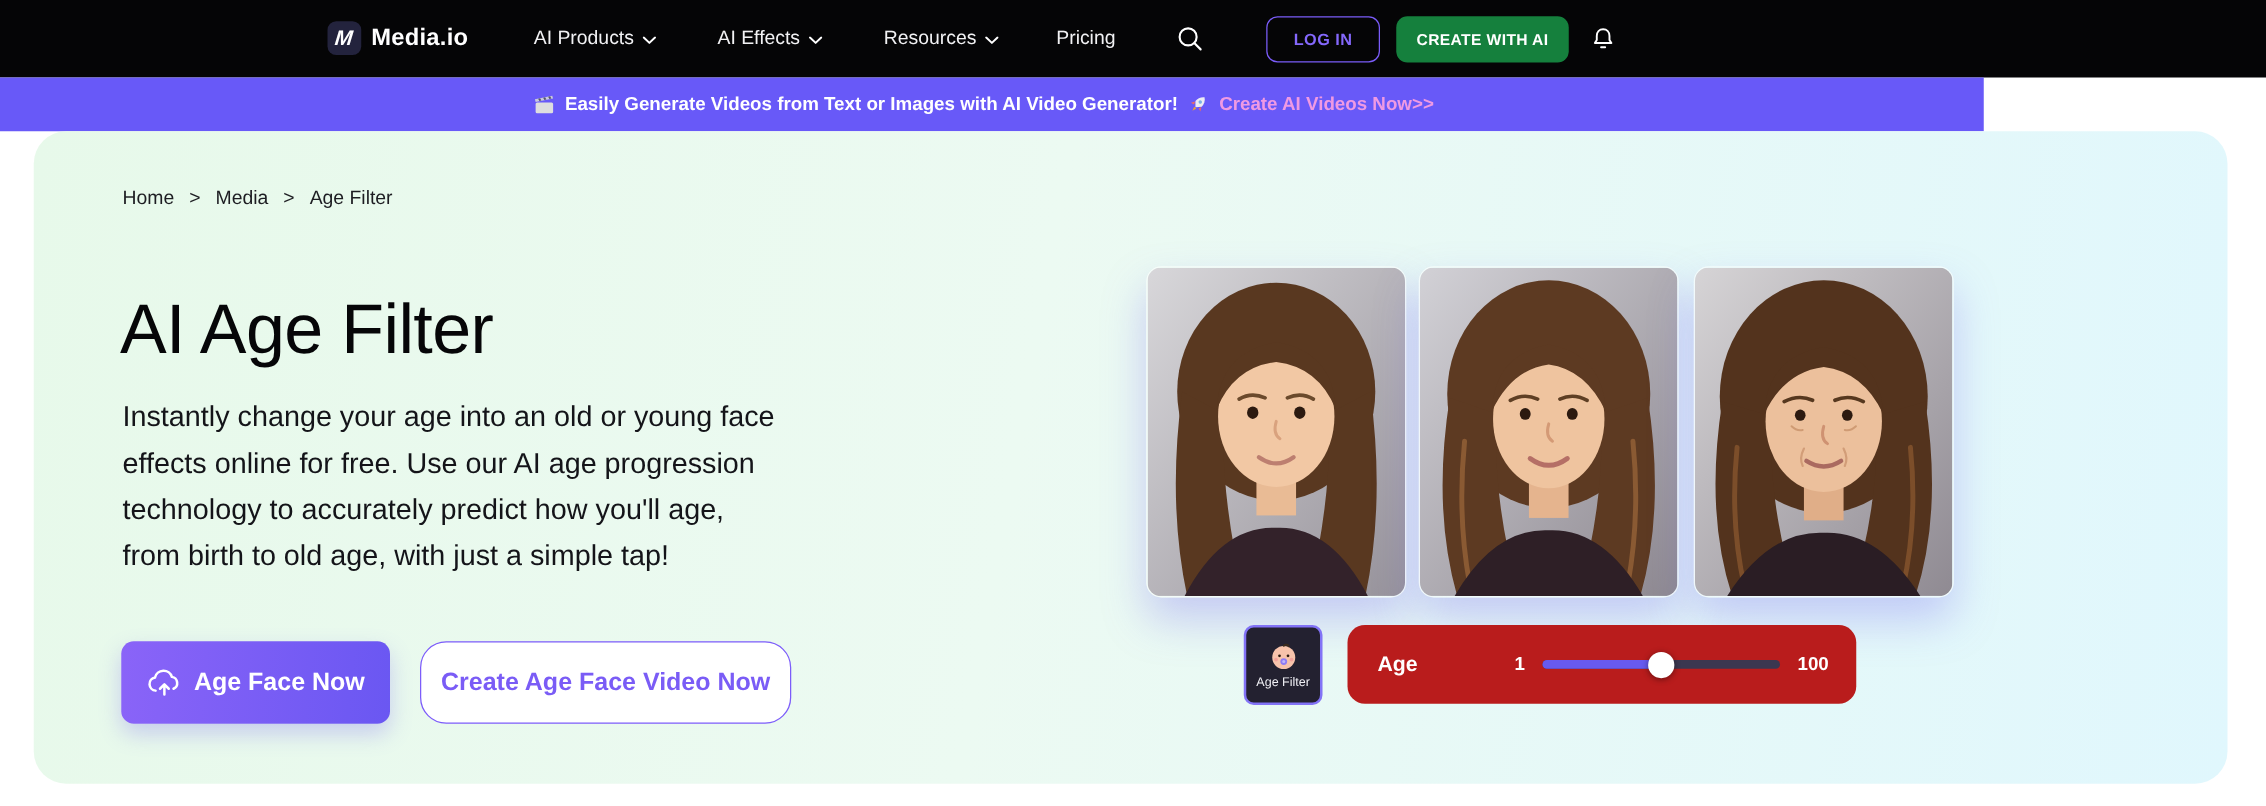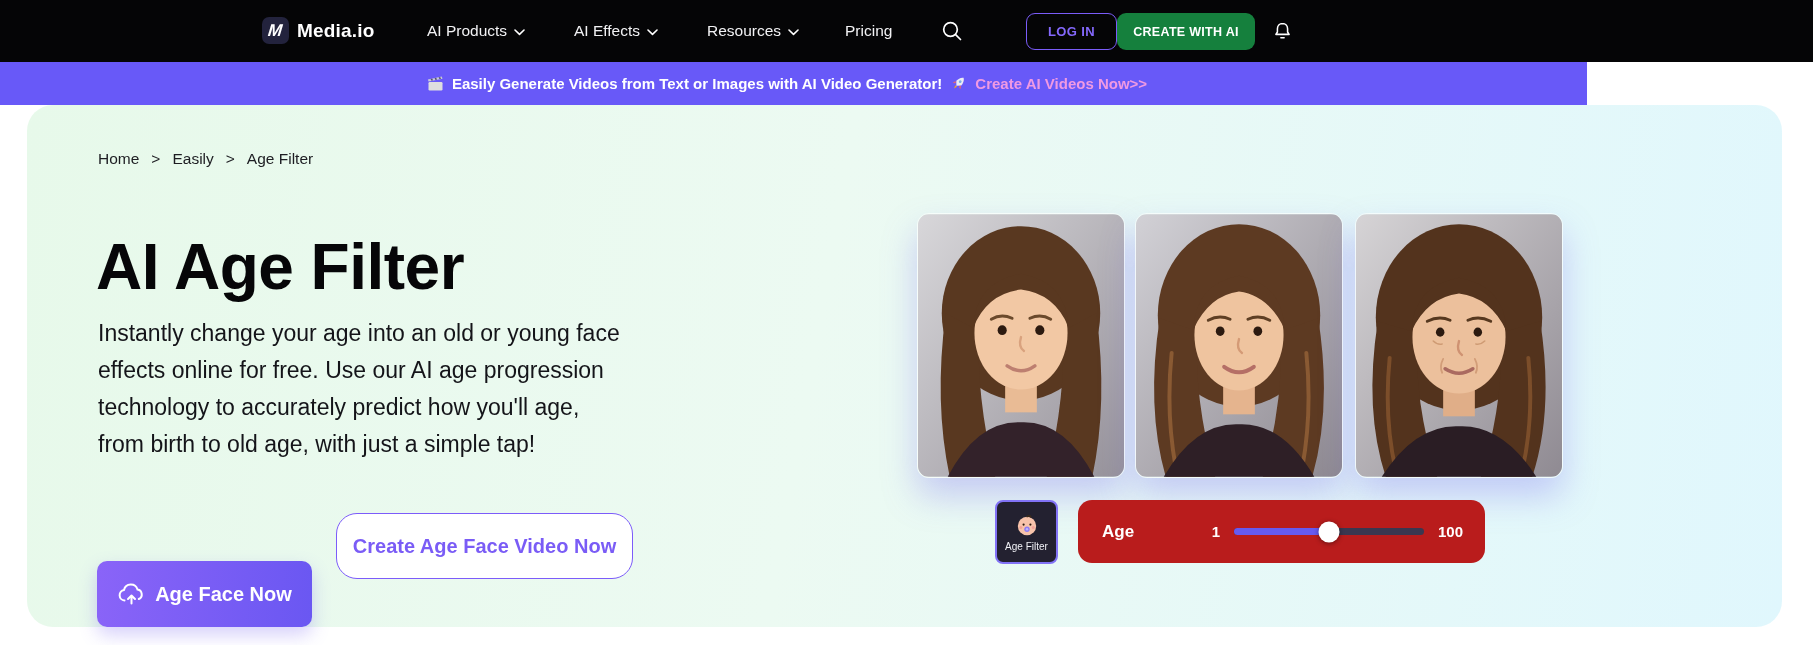--- a/index.html
+++ b/index.html
@@ -14,46 +14,46 @@
               border-radius:7px; display:flex; align-items:center; justify-content:center; }
   .logo-mark { color:#fff; font-weight:bold; font-size:17px; font-style:italic; transform:skewX(-6deg); }
   .logo-text { left:297px; top:0; height:62px; line-height:62px; color:#fff;
                font-size:19px; font-weight:bold; letter-spacing:.2px; }
   .nav-link { top:0; height:62px; line-height:62px; color:#f2f2f4; font-size:15.5px;
               display:flex; align-items:center; gap:7px; cursor:pointer; }
   .nav-link svg { margin-top:2px; }
   .icon-btn { top:0; height:62px; display:flex; align-items:center; cursor:pointer; }
   .login-btn { left:1013px; top:13px; width:91px; height:37px; border:1.5px solid #7a5cf8;
                border-radius:9px; background:transparent; color:#8468fb; font-size:13px;
-               font-weight:bold; letter-spacing:.4px; cursor:pointer;margin-left:13px; }
+               font-weight:bold; letter-spacing:.4px; cursor:pointer; }
   .cta-btn { left:1117px; top:13px; width:138px; height:37px; border:none; border-radius:9px;
              background:#15803d; color:#fff; font-size:12.5px; font-weight:bold;
              letter-spacing:.3px; cursor:pointer; }
 
   
   .banner { left:0; top:62px; width:1587px; height:43px; background:#6859f8; }
   .banner-inner { width:1574px; height:43px; display:flex; align-items:center;
                   justify-content:center; gap:8px; }
   .banner-msg { color:#fff; font-size:15px; font-weight:bold; }
   .banner-link { color:#f09ae3; font-size:15px; font-weight:bold; cursor:pointer; }
 
   
   .hero { left:27px; top:105px; width:1755px; height:522px; border-radius:26px;
           background:linear-gradient(100deg,#e7f9ea 0%, #ecfaf2 45%, #e0f7fd 100%); }
   .breadcrumb { left:98px; top:150px; display:flex; gap:12px; font-size:15.5px; color:#1d1d22; }
   .breadcrumb .crumb { cursor:pointer; }
-  .hero-title { left:96px; top:230px; font-size:64px; font-weight:700; color:#060608;
+  .hero-title { left:96px; top:230px; font-size:56px; font-weight:400; color:#060608;
                 letter-spacing:-.5px; }
   .hero-desc { left:98px; top:315px; font-size:23px; color:#141419; line-height:37px;
                white-space:nowrap; }
   .btn-primary { left:97px; top:513px; width:215px; height:66px; border:none; border-radius:10px;
                  background:linear-gradient(95deg,#8a64f8 0%, #6a57f2 100%);
                  color:#fff; font-size:20px; font-weight:bold; display:flex; align-items:center;
                  justify-content:center; gap:11px; cursor:pointer;
-                 box-shadow:0 8px 18px rgba(110,90,240,.28);margin-top:48px; }
+                 box-shadow:0 8px 18px rgba(110,90,240,.28); }
   .btn-secondary { left:336px; top:513px; width:297px; height:66px; background:#fff;
                    border:1.5px solid #7c5cfa; border-radius:21px; color:#7a5cf6;
                    font-size:20px; font-weight:bold; cursor:pointer; }
 
   
   .face-card { top:213px; width:208px; height:265px; border-radius:12px; overflow:hidden;
                box-shadow:0 18px 34px rgba(128,118,242,.35); border:1px solid rgba(255,255,255,.55); }
   .face-card svg { display:block; width:100%; height:100%; }
   .card-1 { left:917px; } .card-2 { left:1135px; } .card-3 { left:1355px; }
 
@@ -146,21 +146,21 @@
       </svg>
       <span class="banner-link">Create AI Videos Now&gt;&gt;</span>
     </div>
   </div>
 
   <div class="abs hero">
 
     <div class="abs breadcrumb" style="left:71px; top:45px">
       <span class="crumb">Home</span>
       <span>&gt;</span>
-      <span class="crumb">Easily</span>
+      <span class="crumb">Media</span>
       <span>&gt;</span>
       <span>Age Filter</span>
     </div>
 
     <h1 class="abs hero-title" style="left:69px; top:125px">AI Age Filter</h1>
 
     <div class="abs hero-desc" style="left:71px; top:210px">
       <div>Instantly change your age into an old or young face</div>
       <div>effects online for free. Use our AI age progression</div>
       <div>technology to accurately predict how you'll age,</div>

